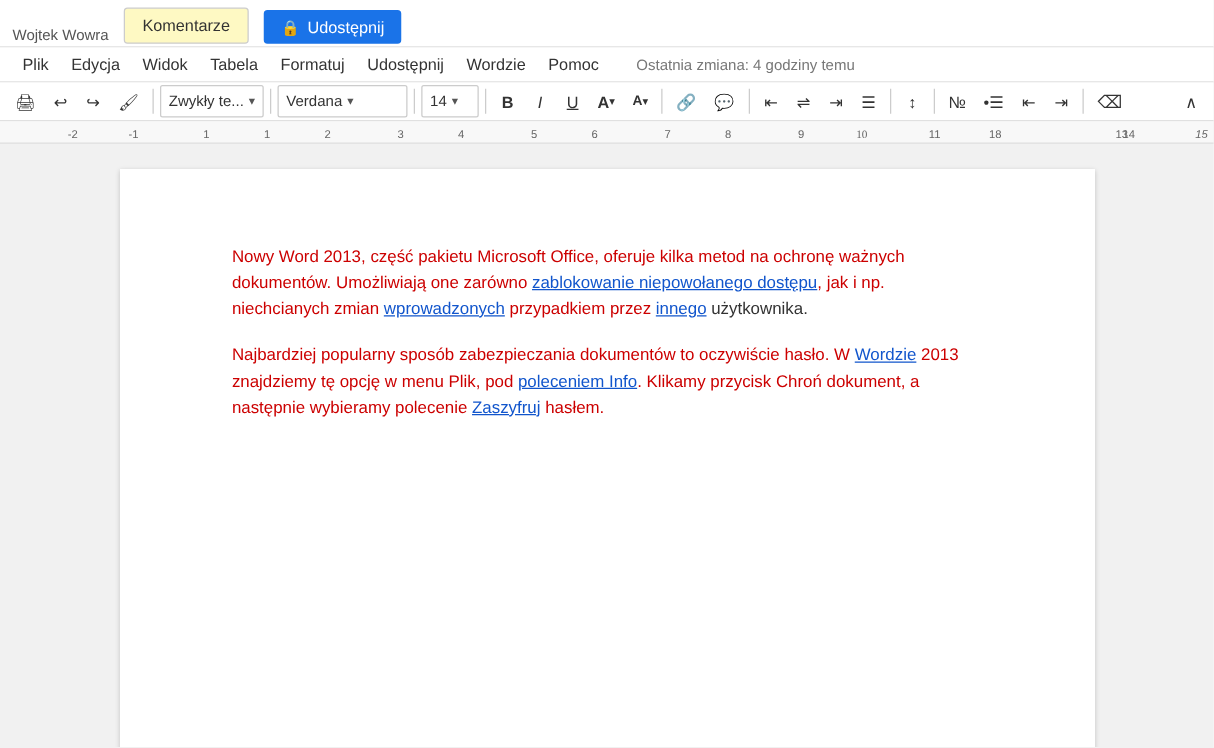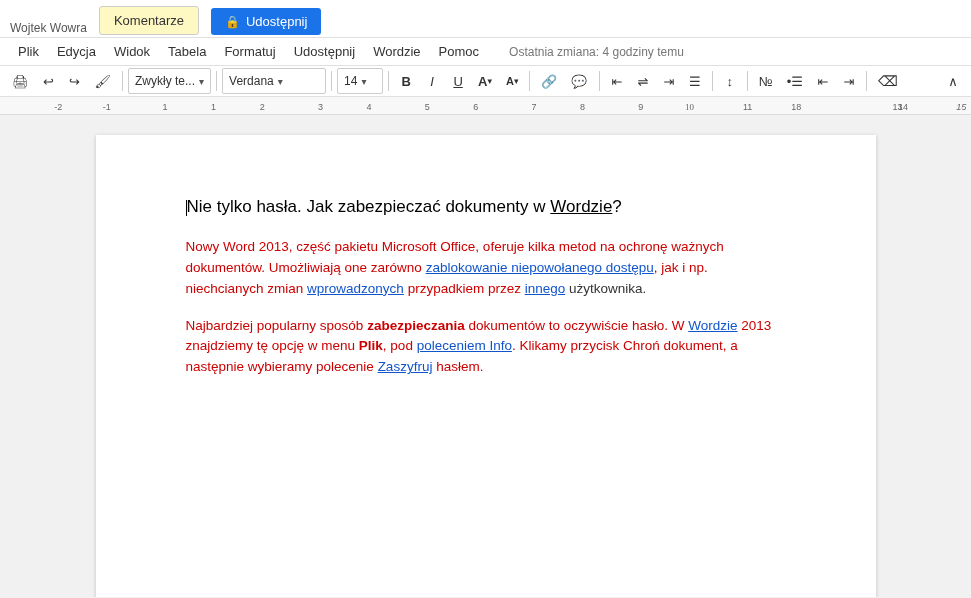--- a/index.html
+++ b/index.html
@@ -188,21 +188,21 @@
     }
     .doc-paragraph {
       font-family: 'Verdana', sans-serif;
       font-size: 13.5px;
       line-height: 1.55;
       color: #333;
       margin-bottom: 16px;
     }
     .red-text { color: #cc0000; }
     .link-text { color: #1155cc; text-decoration: underline; cursor: pointer; }
-    .bold-text { font-weight: bold; }
+    .bold-text { font-weight: normal; }
     .cursor-marker {
       display: inline-block;
       width: 1px;
       height: 16px;
       background: #000;
       vertical-align: text-bottom;
       margin-right: 0px;
     }
   </style>
 </head>
@@ -337,23 +337,20 @@
     <span class="ruler-mark" style="left:82%;">18</span>
     <span class="ruler-mark" style="left:88%;margin-left:43px;">13</span>
     <span class="ruler-mark" style="left:93%;">14</span>
     <span class="ruler-mark" style="left:99%;font-style:italic;">15</span>
   </div>
 </div>
 
 <div id="doc-area">
   <div id="page">
 
-    <div id="doc-heading">
-      <span class="cursor-marker"></span>Nie tylko hasła. Jak zabezpieczać dokumenty w <span class="underline-text">Wordzie</span>?
-    </div>
 
     <div class="doc-paragraph">
       <span class="red-text">Nowy Word 2013, część pakietu Microsoft Office, oferuje kilka metod na ochronę ważnych dokumentów. Umożliwiają one zarówno <span class="link-text">zablokowanie niepowołanego dostępu</span>, jak i np. niechcianych zmian <span class="link-text">wprowadzonych</span> przypadkiem przez <span class="link-text">innego</span></span> użytkownika.
     </div>
 
     <div class="doc-paragraph">
       <span class="red-text">Najbardziej popularny sposób <span class="bold-text">zabezpieczania</span> dokumentów to oczywiście hasło. W <span class="link-text">Wordzie</span> 2013 znajdziemy tę opcję w menu <span class="bold-text">Plik</span>, pod <span class="link-text">poleceniem Info</span>. Klikamy przycisk Chroń dokument, a następnie wybieramy polecenie <span class="link-text">Zaszyfruj</span> hasłem.</span>
     </div>
   </div>
 </div>

